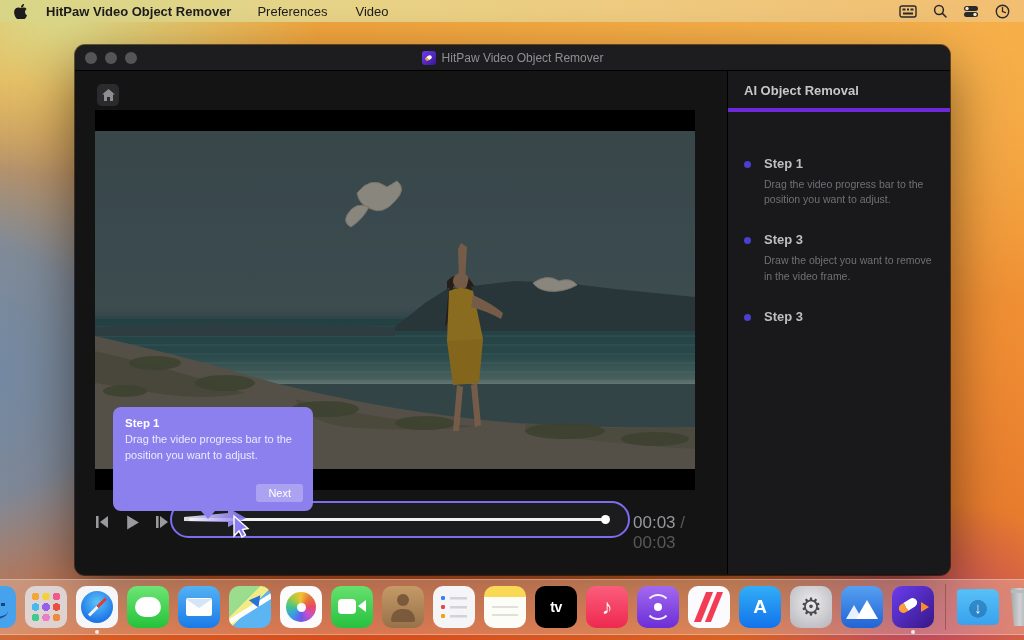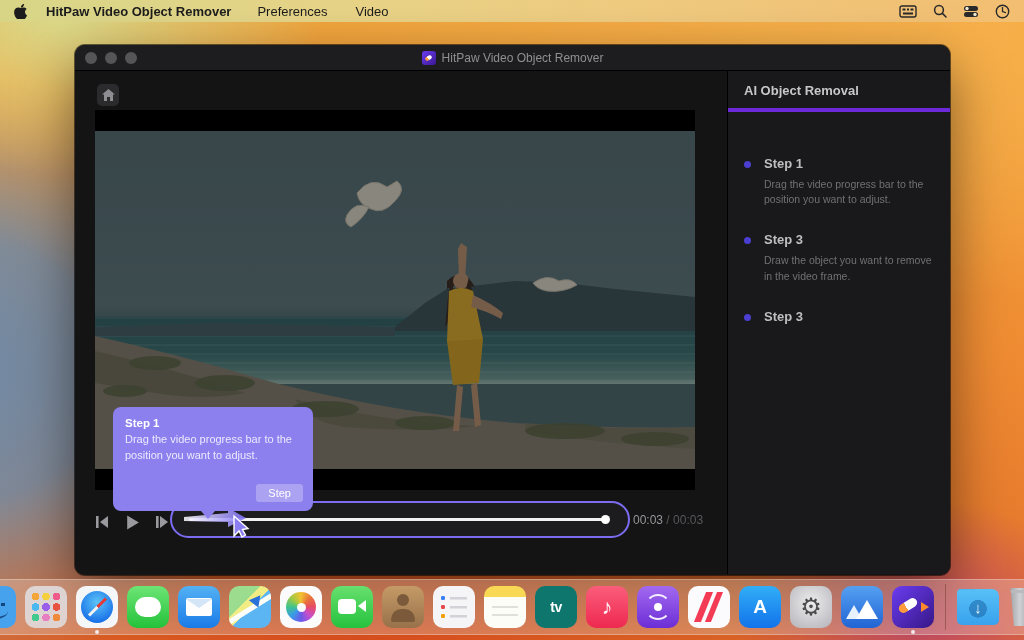--- a/index.html
+++ b/index.html
@@ -73,21 +73,21 @@
   
   .ctrls { position:absolute; left:18px; top:436px; height:30px; display:flex; align-items:center; gap:12px; }
   .cbtn { display:flex; align-items:center; justify-content:center; width:18px; height:20px; }
   .progress-ring { position:absolute; left:95px; top:430px; width:460px; height:37px;
     border:2px solid #7b6cf0; border-radius:19px; background:rgba(35,35,40,.55); z-index:5; }
   .track { position:absolute; left:17px; right:23px; top:50%; height:3px; margin-top:-1.5px;
     background:#f1f1f1; border-radius:2px; }
   .knob { position:absolute; right:18px; top:50%; width:9px; height:9px; margin-top:-4.5px;
     border-radius:50%; background:#fff; }
   .dragcur { position:absolute; left:10px; top:1px; z-index:7; }
-  .timedisp { position:absolute; left:558px; top:442px; font-size:12px; color:#97979b; }
+  .timedisp { position:absolute; left:558px; top:442px; font-size:17px; color:#97979b; }
   .timedisp .dimtime { color:#58585c; }
 
   
   .sb-header { padding:12px 16px 10px 16px; font-size:13px; font-weight:bold; color:#c7c7c9;
     border-bottom:4px solid #6d28d9; }
   .steps { margin-top:44px; display:flex; flex-direction:column; gap:25px; }
   .step { display:flex; padding:0 18px 0 16px; }
   .step .dot { flex:none; width:7px; height:7px; border-radius:50%; background:#4a3fd0; margin-top:5px; }
   .step .sc { margin-left:13px; }
   .step .st { font-size:13px; font-weight:bold; color:#bfbfc2; }
@@ -152,21 +152,21 @@
       radial-gradient(circle 3px at 10px 30px, #f59f0a 70%, transparent 72%),
       linear-gradient(#d2d2d8,#d2d2d8), linear-gradient(#d2d2d8,#d2d2d8), linear-gradient(#d2d2d8,#d2d2d8);
       background-repeat:no-repeat;
       background-size:auto,auto,auto, 17px 2.5px, 17px 2.5px, 17px 2.5px;
       background-position:0 0,0 0,0 0, 17px 11px, 17px 20px, 17px 29px; }
   .ic-notes { background:linear-gradient(180deg,#f8d855 0 27%, #fdfdf8 27%); background-image:
       linear-gradient(#e0e0da,#e0e0da), linear-gradient(#e0e0da,#e0e0da),
       linear-gradient(180deg,#f8d855 0 27%, #fdfdf8 27%);
       background-repeat:no-repeat; background-size:26px 2px, 26px 2px, auto;
       background-position:8px 20px, 8px 28px, 0 0; }
-  .ic-appletv { background:#0f766e; font-weight:bold; font-size:14px; letter-spacing:-.5px;text-align:right; }
+  .ic-appletv { background:#000000; font-weight:bold; font-size:14px; letter-spacing:-.5px;text-align:right; }
   .ic-music { background:linear-gradient(180deg,#fb5d7b,#ee2950); font-size:21px; }
   .ic-podcasts { background:linear-gradient(180deg,#a269f0,#6c2ed6); }
   .ic-podcasts::before { content:""; position:absolute; width:8px; height:8px; border-radius:50%; background:#fff; }
   .ic-podcasts::after { content:""; position:absolute; width:22px; height:22px; border-radius:50%;
       border:2.5px solid rgba(255,255,255,.9); border-top-color:transparent; border-bottom-color:transparent;
       transform:rotate(90deg); }
   .ic-news { background:#fbfbfd; }
   .ic-news::before { content:""; position:absolute; left:12px; top:6px; width:17px; height:30px;
       background:#f43b56; transform:skewX(-22deg); }
   .ic-news::after { content:""; position:absolute; left:19px; top:6px; width:4px; height:30px;
@@ -312,21 +312,21 @@
             </g>
           </svg>
           <div class="dim"></div>
         </div>
         <div class="lbox"></div>
       </div>
 
       <div class="tooltip">
         <div class="tt-title">Step 1</div>
         <div class="tt-body">Drag the video progress bar to the position you want to adjust.</div>
-        <div class="tt-next">Step</div>
+        <div class="tt-next">Next</div>
         <div class="tt-tail"></div>
       </div>
 
       <div class="ctrls">
         <span class="cbtn">
           <svg width="16" height="16" viewBox="0 0 16 16">
               <rect x="2" y="2" width="2.6" height="12" fill="#9a9a9e"></rect>
               <path d="M14 2 L6 8 L14 14 Z" fill="#9a9a9e"></path>
             </svg>
         </span>

